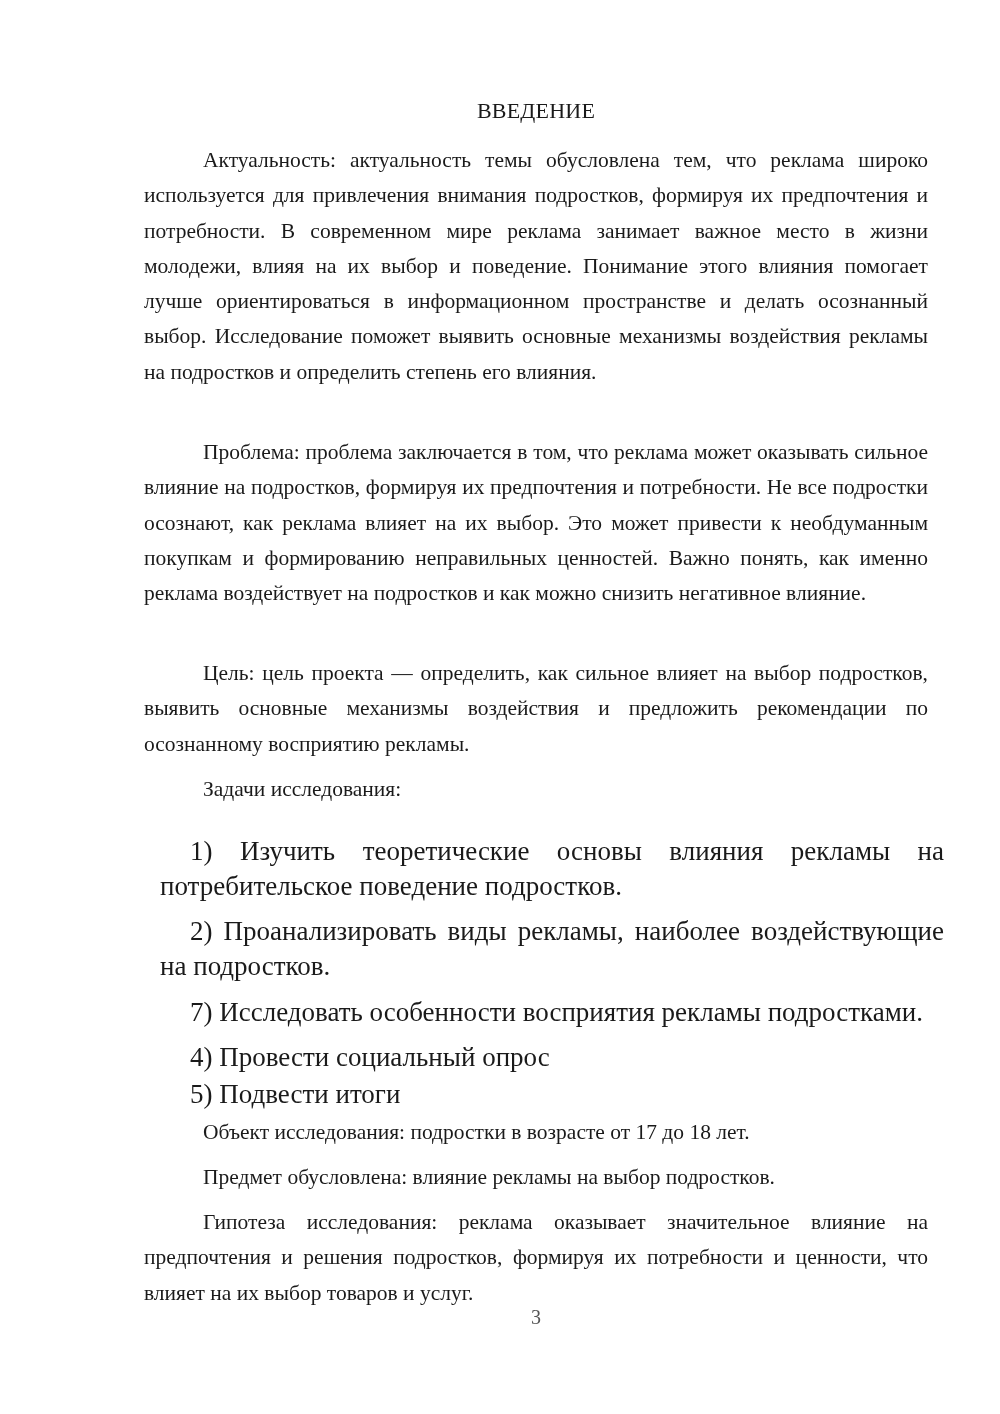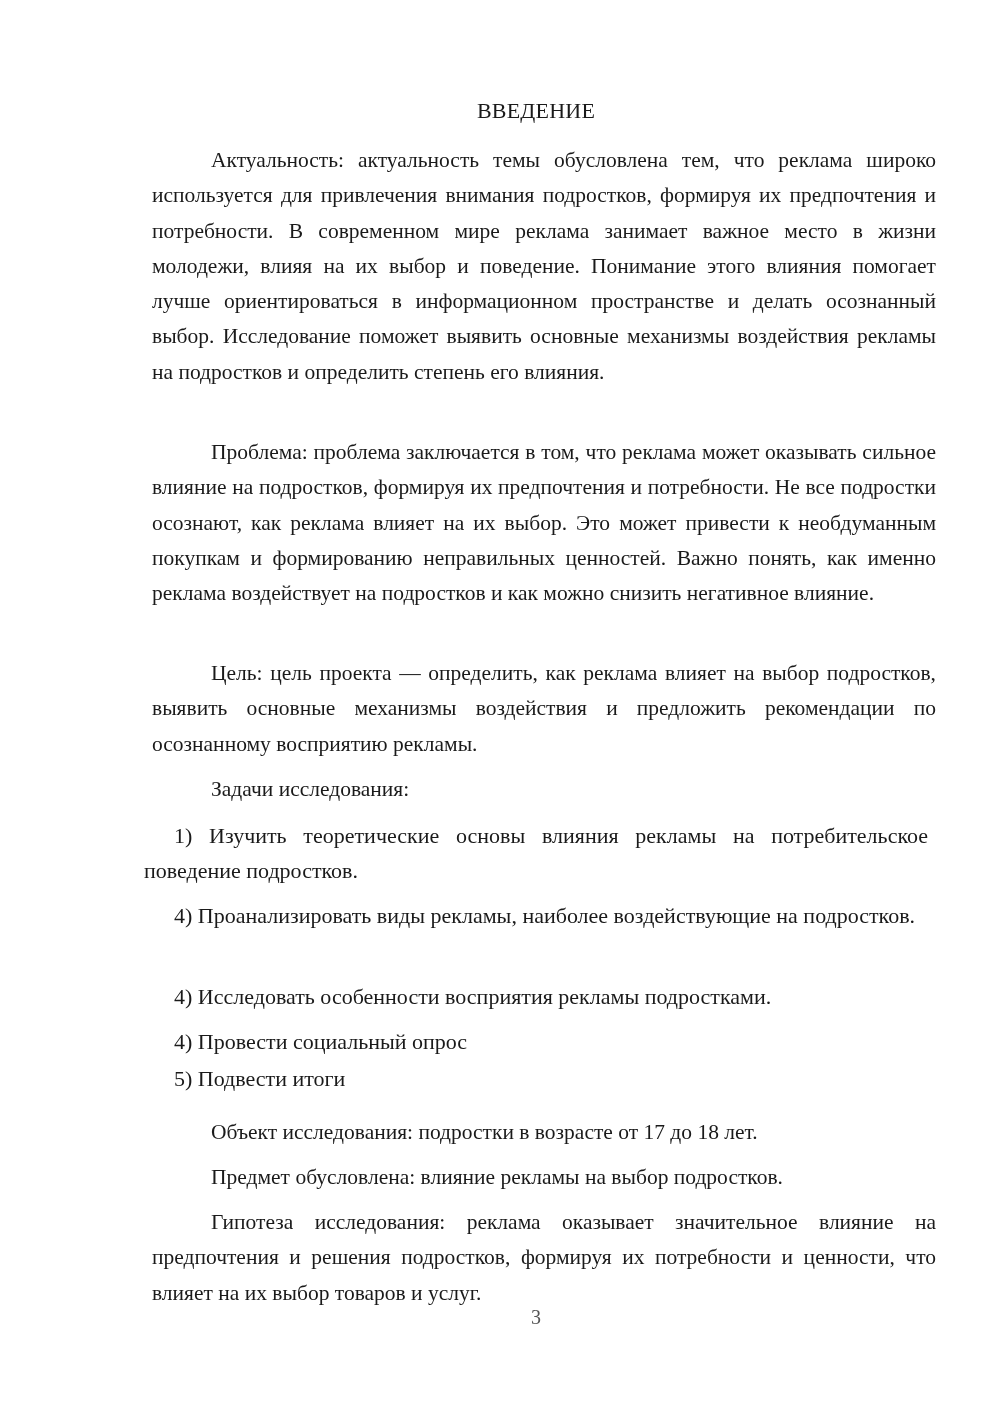--- a/index.html
+++ b/index.html
@@ -8,52 +8,52 @@
       font-family: "Liberation Serif", "DejaVu Serif", serif;
       color: #1a1a1a;
     }
     .page { position: absolute; left: 144px; top: 0; width: 784px; }
     .title {
       position: absolute; left: 0; width: 784px; top: 96px;
       text-align: center; font-weight: normal; font-size: 22px; line-height: 30px;
       letter-spacing: 0.2px;
     }
     .para {
-      position: absolute; left: 8px; width: 784px;
+      position: absolute; left: 0; width: 784px;
       font-size: 21.5px; line-height: 35.3px;
       text-align: justify; text-indent: 59px;
       margin: 0;
     }
     .item {
       position: absolute; left: 0; width: 784px;
-      font-size: 22px; line-height: 35.3px;
-      text-align: justify; text-indent: 30px; margin: 0;
+      font-size: 27px; line-height: 35.3px;
+      text-align: justify; text-indent: 30px; margin: 16px;
     }
     .pagenum {
       position: absolute; left: 0; width: 784px; top: 1306px;
       text-align: center; font-size: 20px; color: #555555;
     }
   </style>
 </head>
 <body>
 
 <div class="page">
   <div class="title">ВВЕДЕНИЕ</div>
 
   <p class="para" style="top:143px;">Актуальность: актуальность темы обусловлена тем, что реклама широко используется для привлечения внимания подростков, формируя их предпочтения и потребности. В современном мире реклама занимает важное место в жизни молодежи, влияя на их выбор и поведение. Понимание этого влияния помогает лучше ориентироваться в информационном пространстве и делать осознанный выбор. Исследование поможет выявить основные механизмы воздействия рекламы на подростков и определить степень его влияния.</p>
 
   <p class="para" style="top:435px;">Проблема: проблема заключается в том, что реклама может оказывать сильное влияние на подростков, формируя их предпочтения и потребности. Не все подростки осознают, как реклама влияет на их выбор. Это может привести к необдуманным покупкам и формированию неправильных ценностей. Важно понять, как именно реклама воздействует на подростков и как можно снизить негативное влияние.</p>
 
-  <p class="para" style="top:656px;">Цель: цель проекта — определить, как реклама влияет на выбор подростков, выявить основные механизмы воздействия и предложить рекомендации по осознанному восприятию рекламы.</p>
+  <p class="para" style="top:656px;">Цель: цель проекта — определить, как сильное влияет на выбор подростков, выявить основные механизмы воздействия и предложить рекомендации по осознанному восприятию рекламы.</p>
 
   <p class="para" style="top:772px;">Задачи исследования:</p>
 
   <p class="item" style="top:818px;">1) Изучить теоретические основы влияния рекламы на потребительское поведение подростков.</p>
-  <p class="item" style="top:898px;">4) Проанализировать виды рекламы, наиболее воздействующие на подростков.</p>
-  <p class="item" style="top:979px;">4) Исследовать особенности восприятия рекламы подростками.</p>
+  <p class="item" style="top:898px;">2) Проанализировать виды рекламы, наиболее воздействующие на подростков.</p>
+  <p class="item" style="top:979px;">7) Исследовать особенности восприятия рекламы подростками.</p>
   <p class="item" style="top:1024px;">4) Провести социальный опрос</p>
   <p class="item" style="top:1061px;">5) Подвести итоги</p>
 
   <p class="para" style="top:1115px;">Объект исследования: подростки в возрасте от 17 до 18 лет.</p>
   <p class="para" style="top:1160px;">Предмет обусловлена: влияние рекламы на выбор подростков.</p>
   <p class="para" style="top:1205px;font-family:Liberation Serif, serif;">Гипотеза исследования: реклама оказывает значительное влияние на предпочтения и решения подростков, формируя их потребности и ценности, что влияет на их выбор товаров и услуг.</p>
 
   <div class="pagenum">3</div>
 </div>
 

